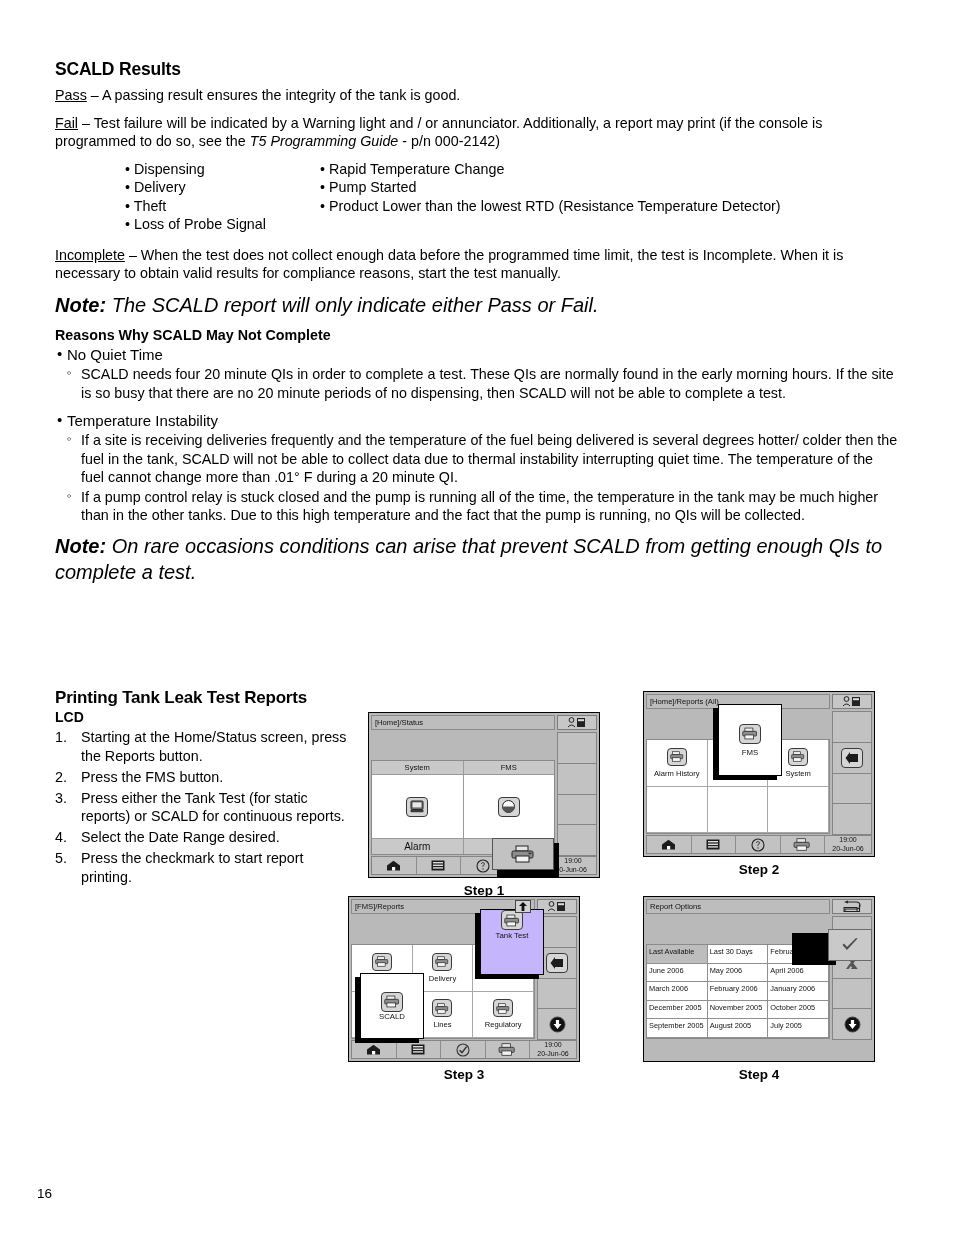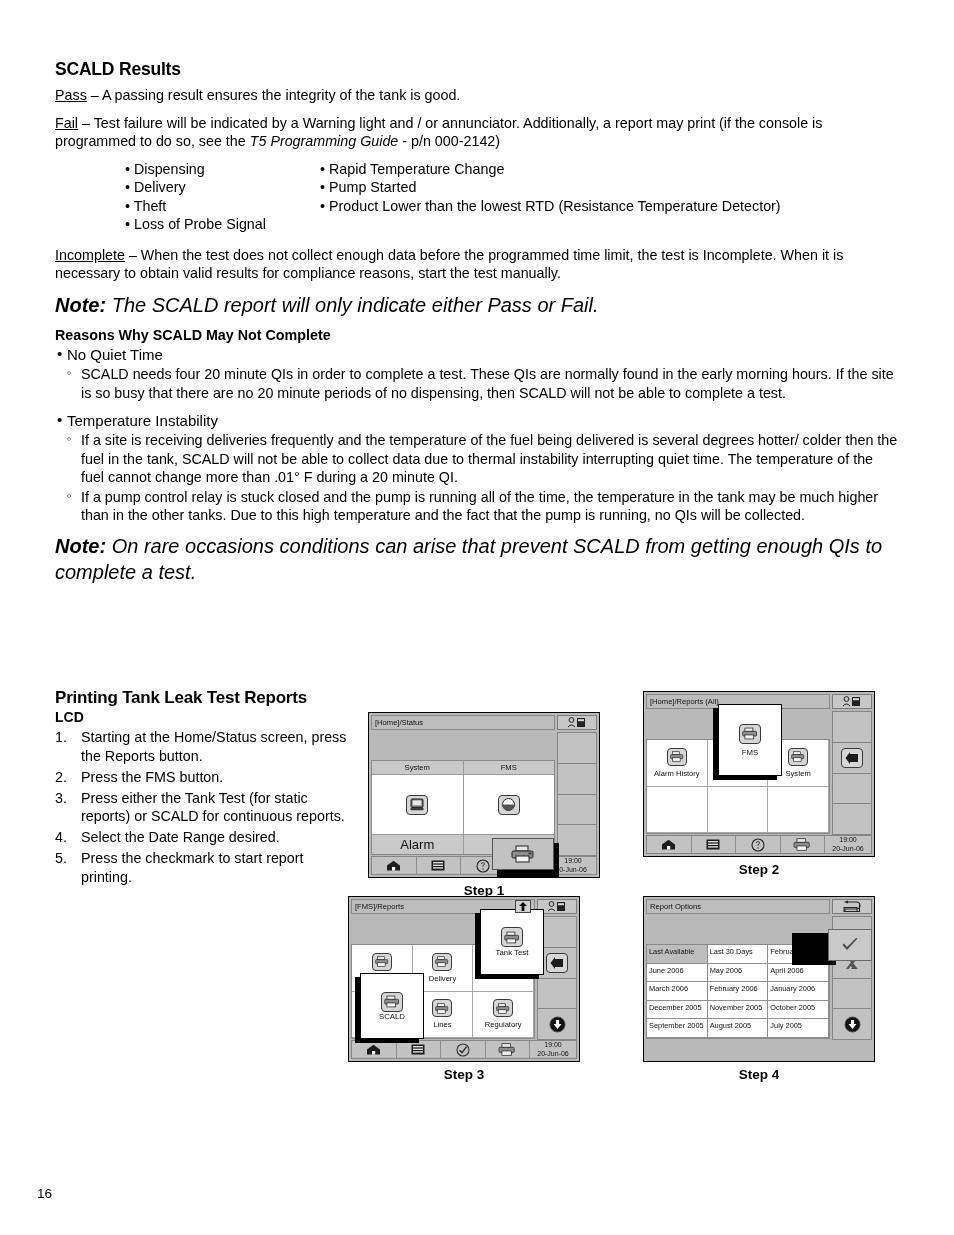--- a/index.html
+++ b/index.html
@@ -109,21 +109,21 @@
     justify-content:center; font-size:7px; line-height:1.15; border-right:none;
     background:#c2c2c2;
   }
 
   
   .panes { display:flex; height:100%; }
   .pane { flex:1; display:flex; flex-direction:column; border-right:1px solid #9a9a9a; }
   .pane:last-child { border-right:none; }
   .pane-top { background:#c9c9c9; text-align:center; font-size:7.6px; padding:2px 0 2px; border-bottom:1px solid #9a9a9a;}
   .pane-mid { flex:1; display:flex; align-items:center; justify-content:center; background:#fff; }
-  .pane-bot { background:#c9c9c9; text-align:center; font-size:13px; padding:2px 0 2px; border-top:1px solid #9a9a9a;}
+  .pane-bot { background:#c9c9c9; text-align:center; font-size:10px; padding:2px 0 2px; border-top:1px solid #9a9a9a;}
 
   
   .grid { display:grid; width:100%; height:100%; }
   .grid.g3x2 { grid-template-columns: repeat(3,1fr); grid-template-rows: repeat(2,1fr); }
   .gcell {
     border-right:1px solid #a8a8a8; border-bottom:1px solid #a8a8a8;
     display:flex; flex-direction:column; align-items:center; justify-content:center;
     background:#ffffff; position:relative; gap:3px;
   }
   .gcell .lbl { font-size:7.6px; }
@@ -484,21 +484,21 @@
                 <rect x="1" y="5.5" width="19" height="6.5" rx="1.2" fill="#8e8e8e" stroke="#222" stroke-width="1"></rect>
                 <rect x="4" y="10.5" width="12" height="5.5" fill="#f6f6f6" stroke="#222" stroke-width="1"></rect>
               </svg>
             </div>
             <div class="lbl">Regulatory</div>
           </div>
         </div>
       </div>
 
       <div style="position:absolute; left:126px; top:16px; width:64px; height:66px; background:#000; z-index:4;"></div>
-      <div style="position:absolute; left:131px; top:12px; width:64px; height:66px; background:#ffffff; border:1.6px solid #000; z-index:5; display:flex; flex-direction:column; align-items:center; justify-content:center; gap:1px;">
+      <div style="position:absolute; left:131px; top:12px; width:64px; height:66px; background:#c4b5fd; border:1.6px solid #000; z-index:5; display:flex; flex-direction:column; align-items:center; justify-content:flex-start; gap:1px;">
         <div class="btnframe">
           <svg width="16" height="13" viewBox="0 0 22 17">
             <rect x="4" y="1" width="11" height="4.5" fill="#f0f0f0" stroke="#222" stroke-width="1"></rect>
             <rect x="1" y="5.5" width="19" height="6.5" rx="1.2" fill="#8e8e8e" stroke="#222" stroke-width="1"></rect>
             <rect x="4" y="10.5" width="12" height="5.5" fill="#f6f6f6" stroke="#222" stroke-width="1"></rect>
           </svg>
         </div>
         <div style="font-size:7.8px;">Tank Test</div>
       </div>
 

